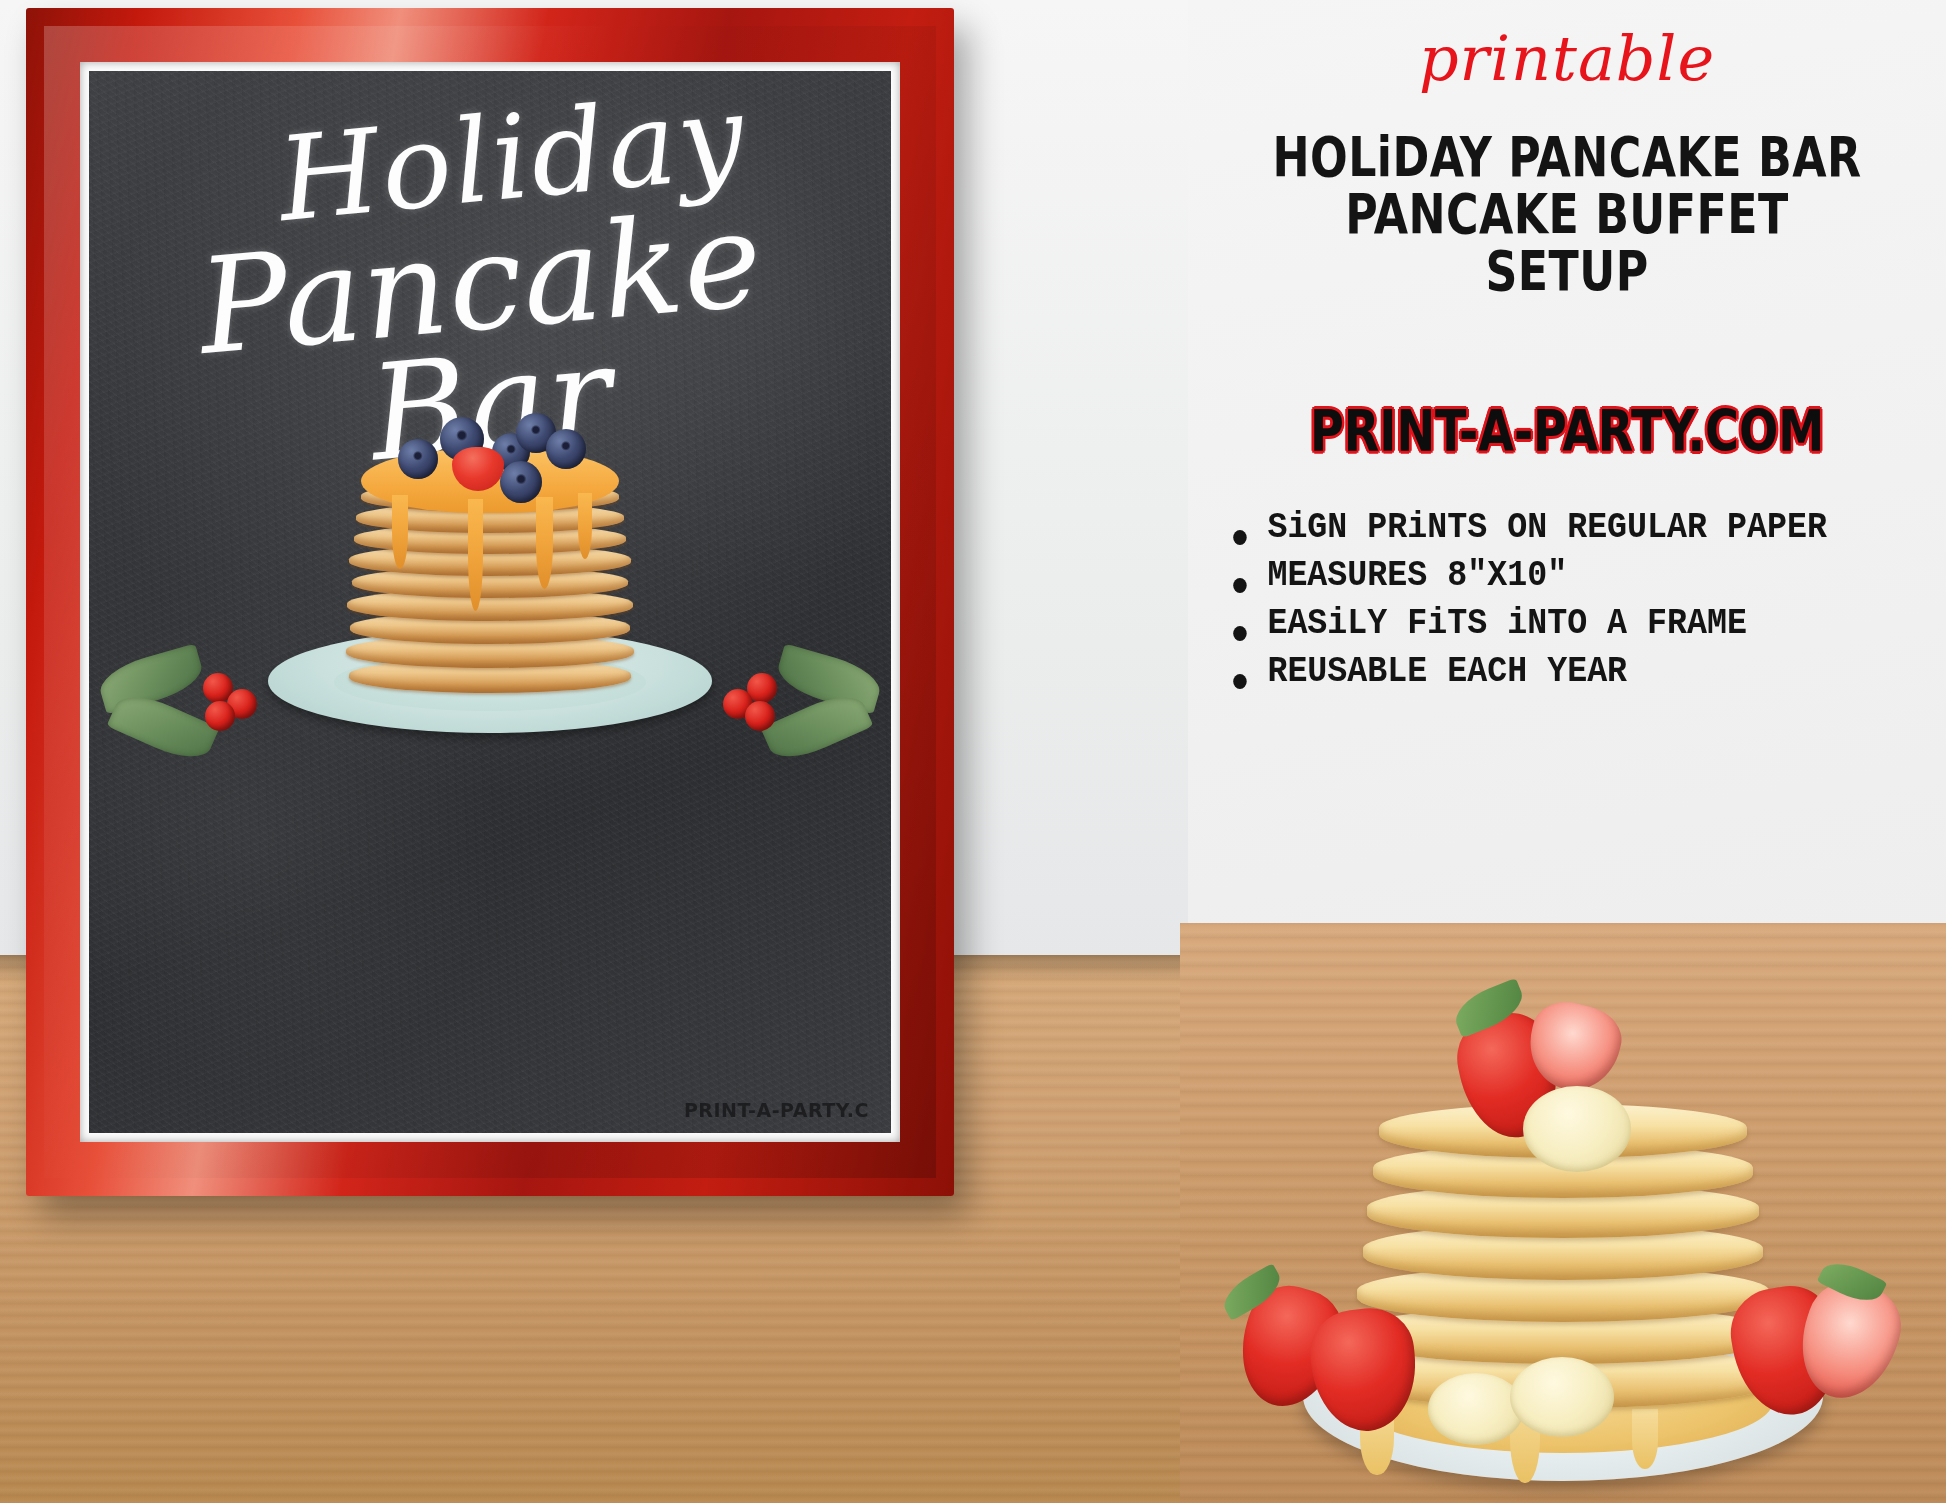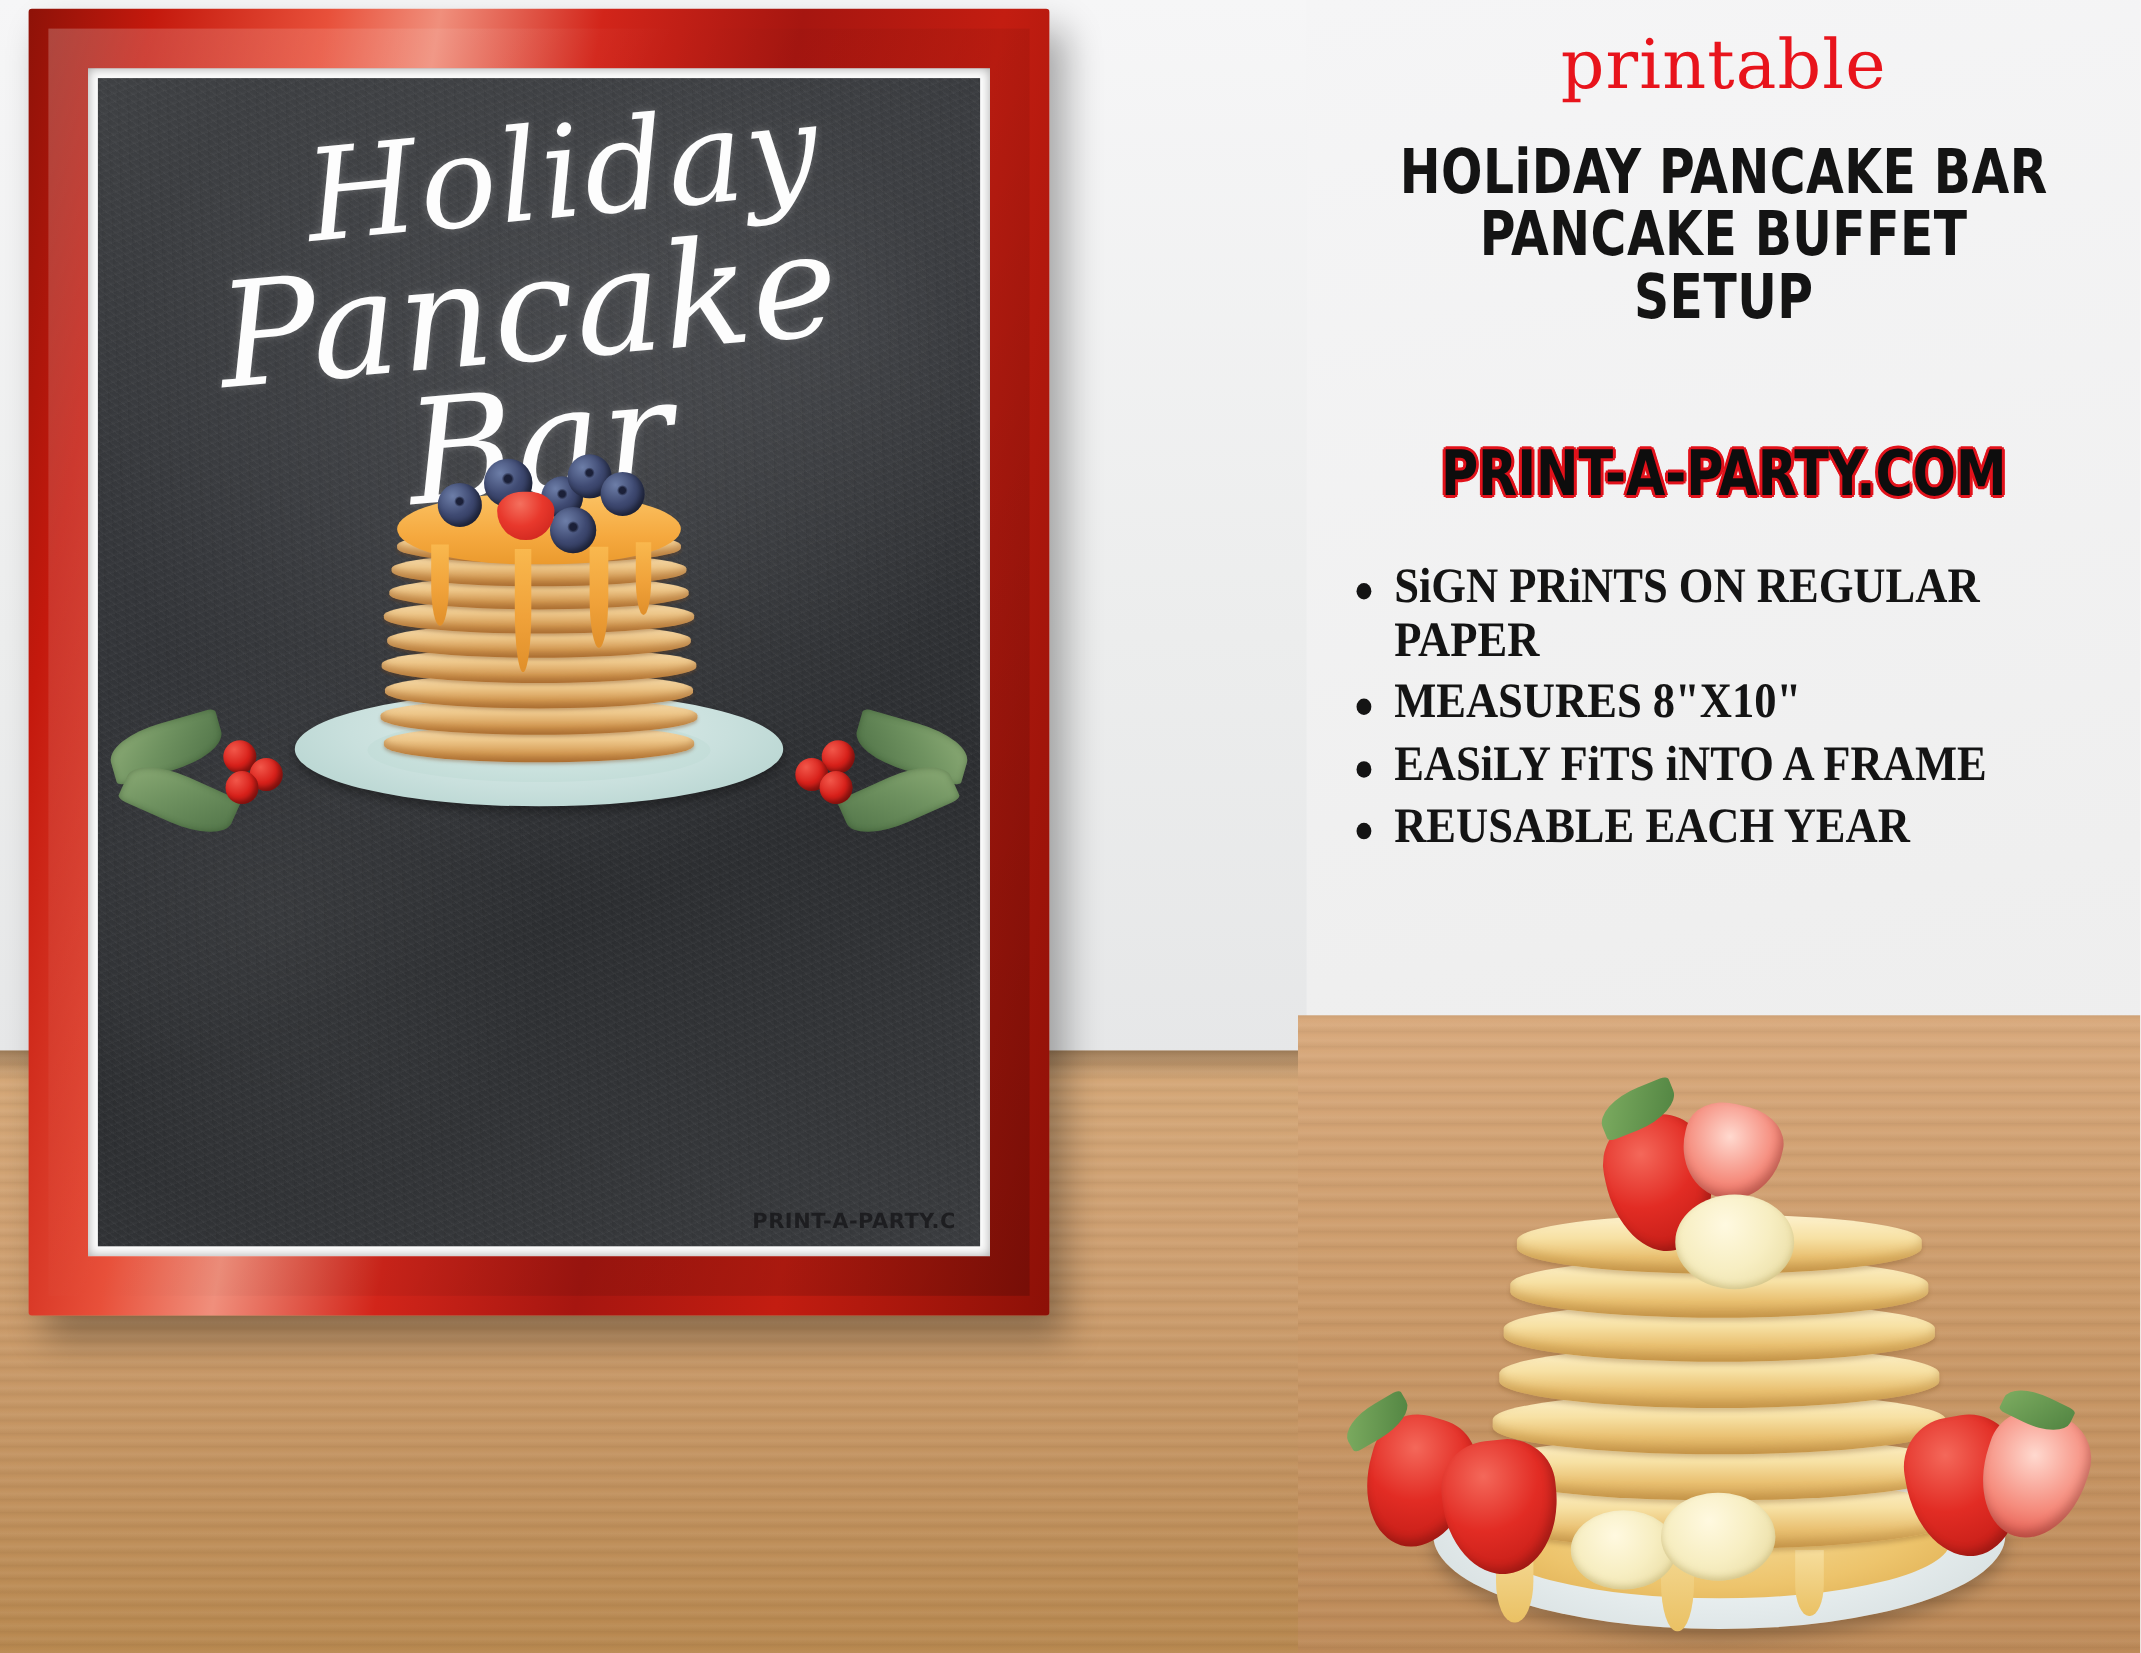--- a/index.html
+++ b/index.html
@@ -210,20 +210,21 @@
   .right-panel {
     position:absolute;
     left: 1188px; top: 0;
     width: 758px; height: 1503px;
     background: linear-gradient(170deg,#f5f5f6 0%, #efefef 55%, #ebebeb 100%);
   }
   .printable-script {
     position:absolute; left: 0; right: 0; top: 22px;
     text-align:center;
     font-family: "DejaVu Serif", serif;
+    font-style: italic;
     font-size: 62px;
     color: #e8141c;
     letter-spacing: 1px;
   }
   .r-title {
     position:absolute; left: 8px; right: 8px; top: 128px;
     text-align:center;
     font-family: "DejaVu Sans Condensed", "DejaVu Sans", sans-serif;
     font-weight: 700;
     font-size: 56px;
@@ -243,23 +244,23 @@
     transform: scaleX(0.9);
     letter-spacing: 0px;
     text-shadow:
       -2px -2px 0 #e2121b,  2px -2px 0 #e2121b,
       -2px  2px 0 #e2121b,  2px  2px 0 #e2121b,
        0px -3px 0 #e2121b,  0px  3px 0 #e2121b,
       -3px  0px 0 #e2121b,  3px  0px 0 #e2121b;
   }
   .r-bullets {
     position:absolute; left: 38px; right: 16px; top: 508px;
-    font-family: Liberation Serif, serif;
+    font-family: Liberation Mono, monospace;
     font-weight: 700;
-    font-size: 45px;
+    font-size: 37px;
     line-height: 1.08;
     color: #141414;
     list-style: none;
   }
   .r-bullets li {
     position:relative;
     padding-left: 46px;
     margin-bottom: 8px;
     transform: scaleX(0.9);
     transform-origin: left center;

